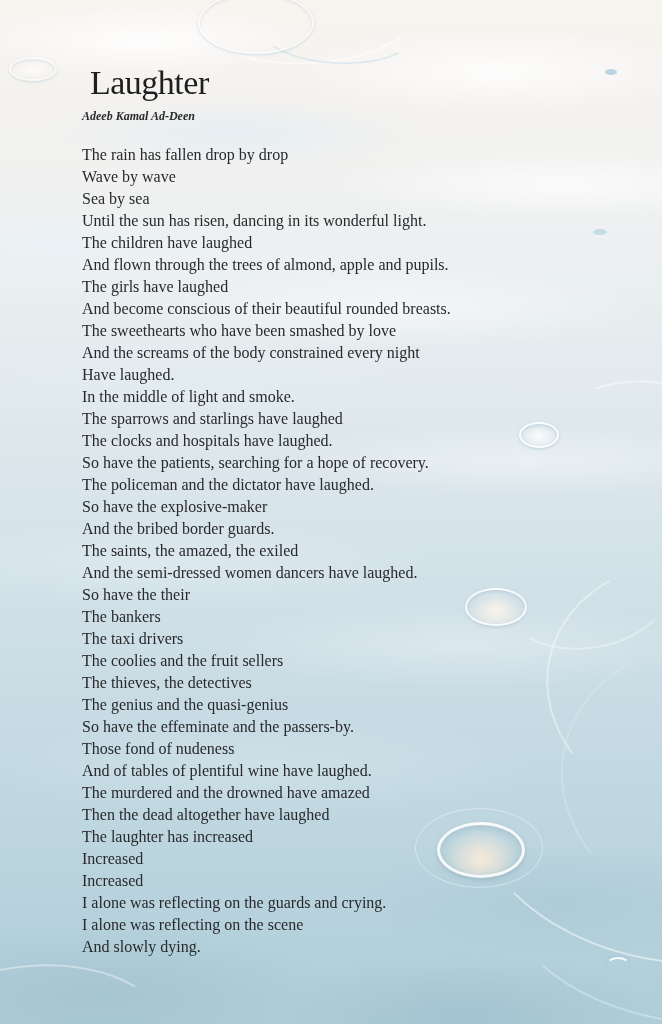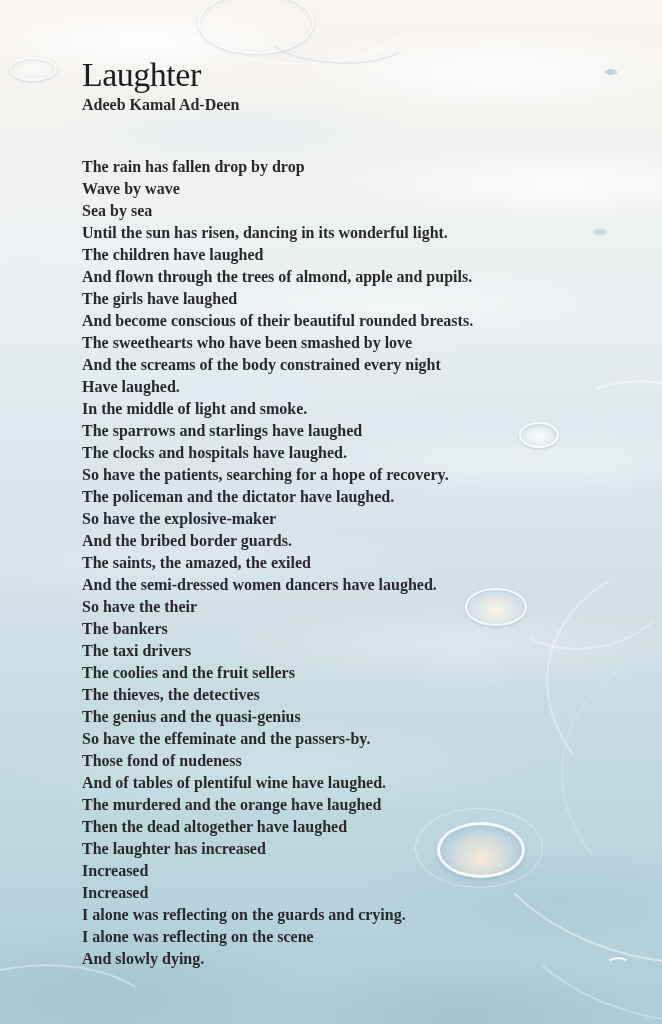--- a/index.html
+++ b/index.html
@@ -67,42 +67,43 @@
   .arc-br-2    { left: 500px;  top: 760px; width: 400px; height: 260px; border-bottom-color: rgba(222,236,242,0.5);  transform: rotate(4deg); }
   .arc-bl      { left: -110px; top: 965px; width: 280px; height: 170px; border-top-color: rgba(255,255,255,0.4);     transform: rotate(-6deg); }
   .droplet-1 { left: 605px; top: 69px;  width: 12px; height: 6px;  background: rgba(140,190,215,0.6); }
   .droplet-2 { left: 593px; top: 229px; width: 14px; height: 6px;  background: rgba(150,195,215,0.45); }
   .droplet-3 { left: 606px; top: 957px; width: 20px; height: 12px;
                border: 2px solid transparent; border-top-color: rgba(255,255,255,0.9);
                box-shadow: 0 -1px 2px rgba(150,180,200,0.4); }
 
   .header { position: absolute; left: 82px; top: 57px; color: #1e1e20; }
   .title {
-    margin: 0;
+    margin: 8px;
     font-size: 34px;
     font-weight: 500;
     letter-spacing: -0.5px;
     line-height: 1.05;
     color: #1e1e20;
+    text-align: right;
   }
   .author {
     margin-top: 3px;
-    font-size: 16px;
+    font-size: 12px;
+    font-style: italic;
     font-weight: 600;
     color: #2a2a2c;
   }
   .poem {
     position: absolute;
     left: 82px;
-    top: 156px;
+    top: 144px;
     width: 520px;
     font-size: 16px;
     line-height: 22px;
     color: #29292c;
-    font-weight: bold;
   }
   .poem .line { white-space: nowrap; }
 </style>
 </head>
 <body>
 
 <div class="page">
 
   <div class="bg">
     <div class="streaks"></div>
@@ -154,21 +155,21 @@
     <div class="line">And the semi-dressed women dancers have laughed.</div>
     <div class="line">So have the their</div>
     <div class="line">The bankers</div>
     <div class="line">The taxi drivers</div>
     <div class="line">The coolies and the fruit sellers</div>
     <div class="line">The thieves, the detectives</div>
     <div class="line">The genius and the quasi-genius</div>
     <div class="line">So have the effeminate and the passers-by.</div>
     <div class="line">Those fond of nudeness</div>
     <div class="line">And of tables of plentiful wine have laughed.</div>
-    <div class="line">The murdered and the orange have laughed</div>
+    <div class="line">The murdered and the drowned have amazed</div>
     <div class="line">Then the dead altogether have laughed</div>
     <div class="line">The laughter has increased</div>
     <div class="line">Increased</div>
     <div class="line">Increased</div>
     <div class="line">I alone was reflecting on the guards and crying.</div>
     <div class="line">I alone was reflecting on the scene</div>
     <div class="line">And slowly dying.</div>
   </div>
 
 </div>

